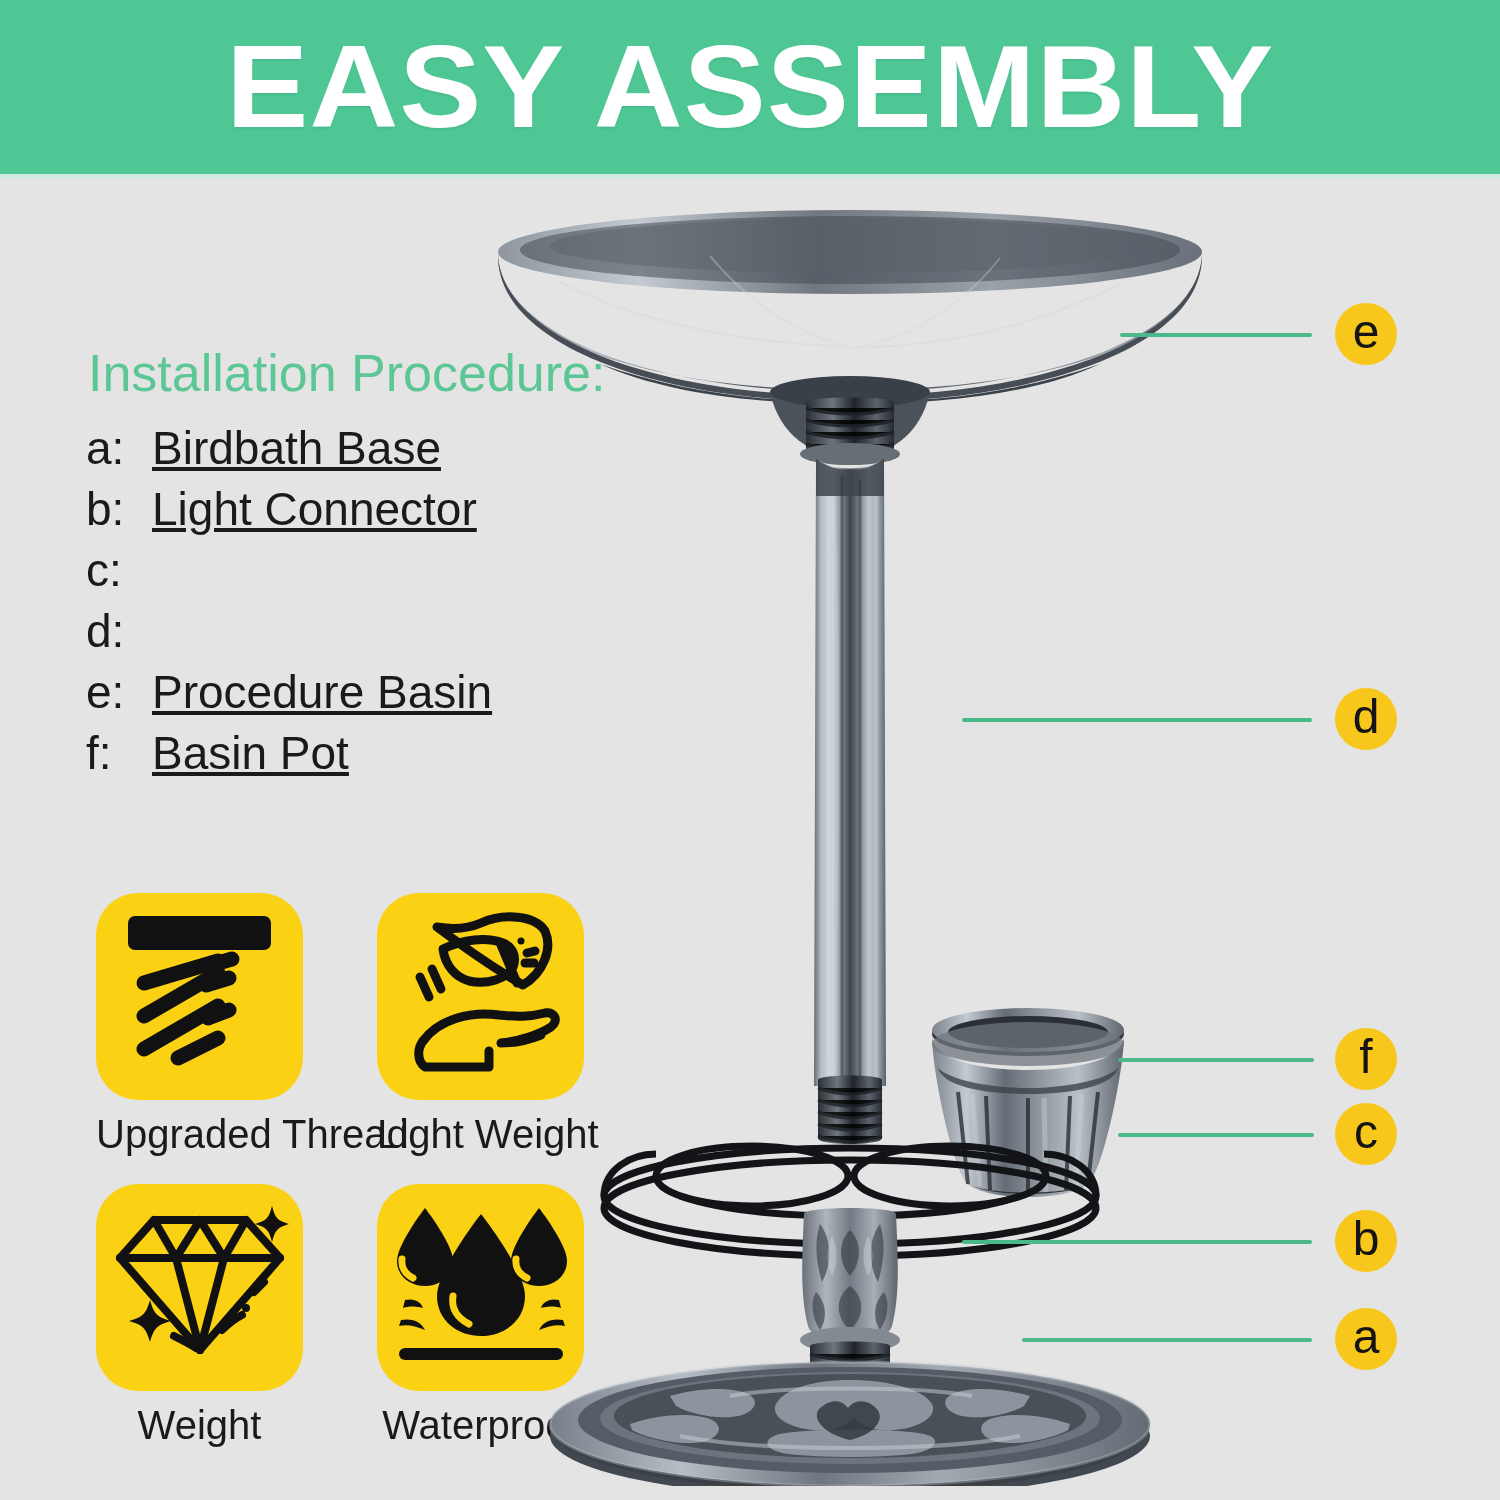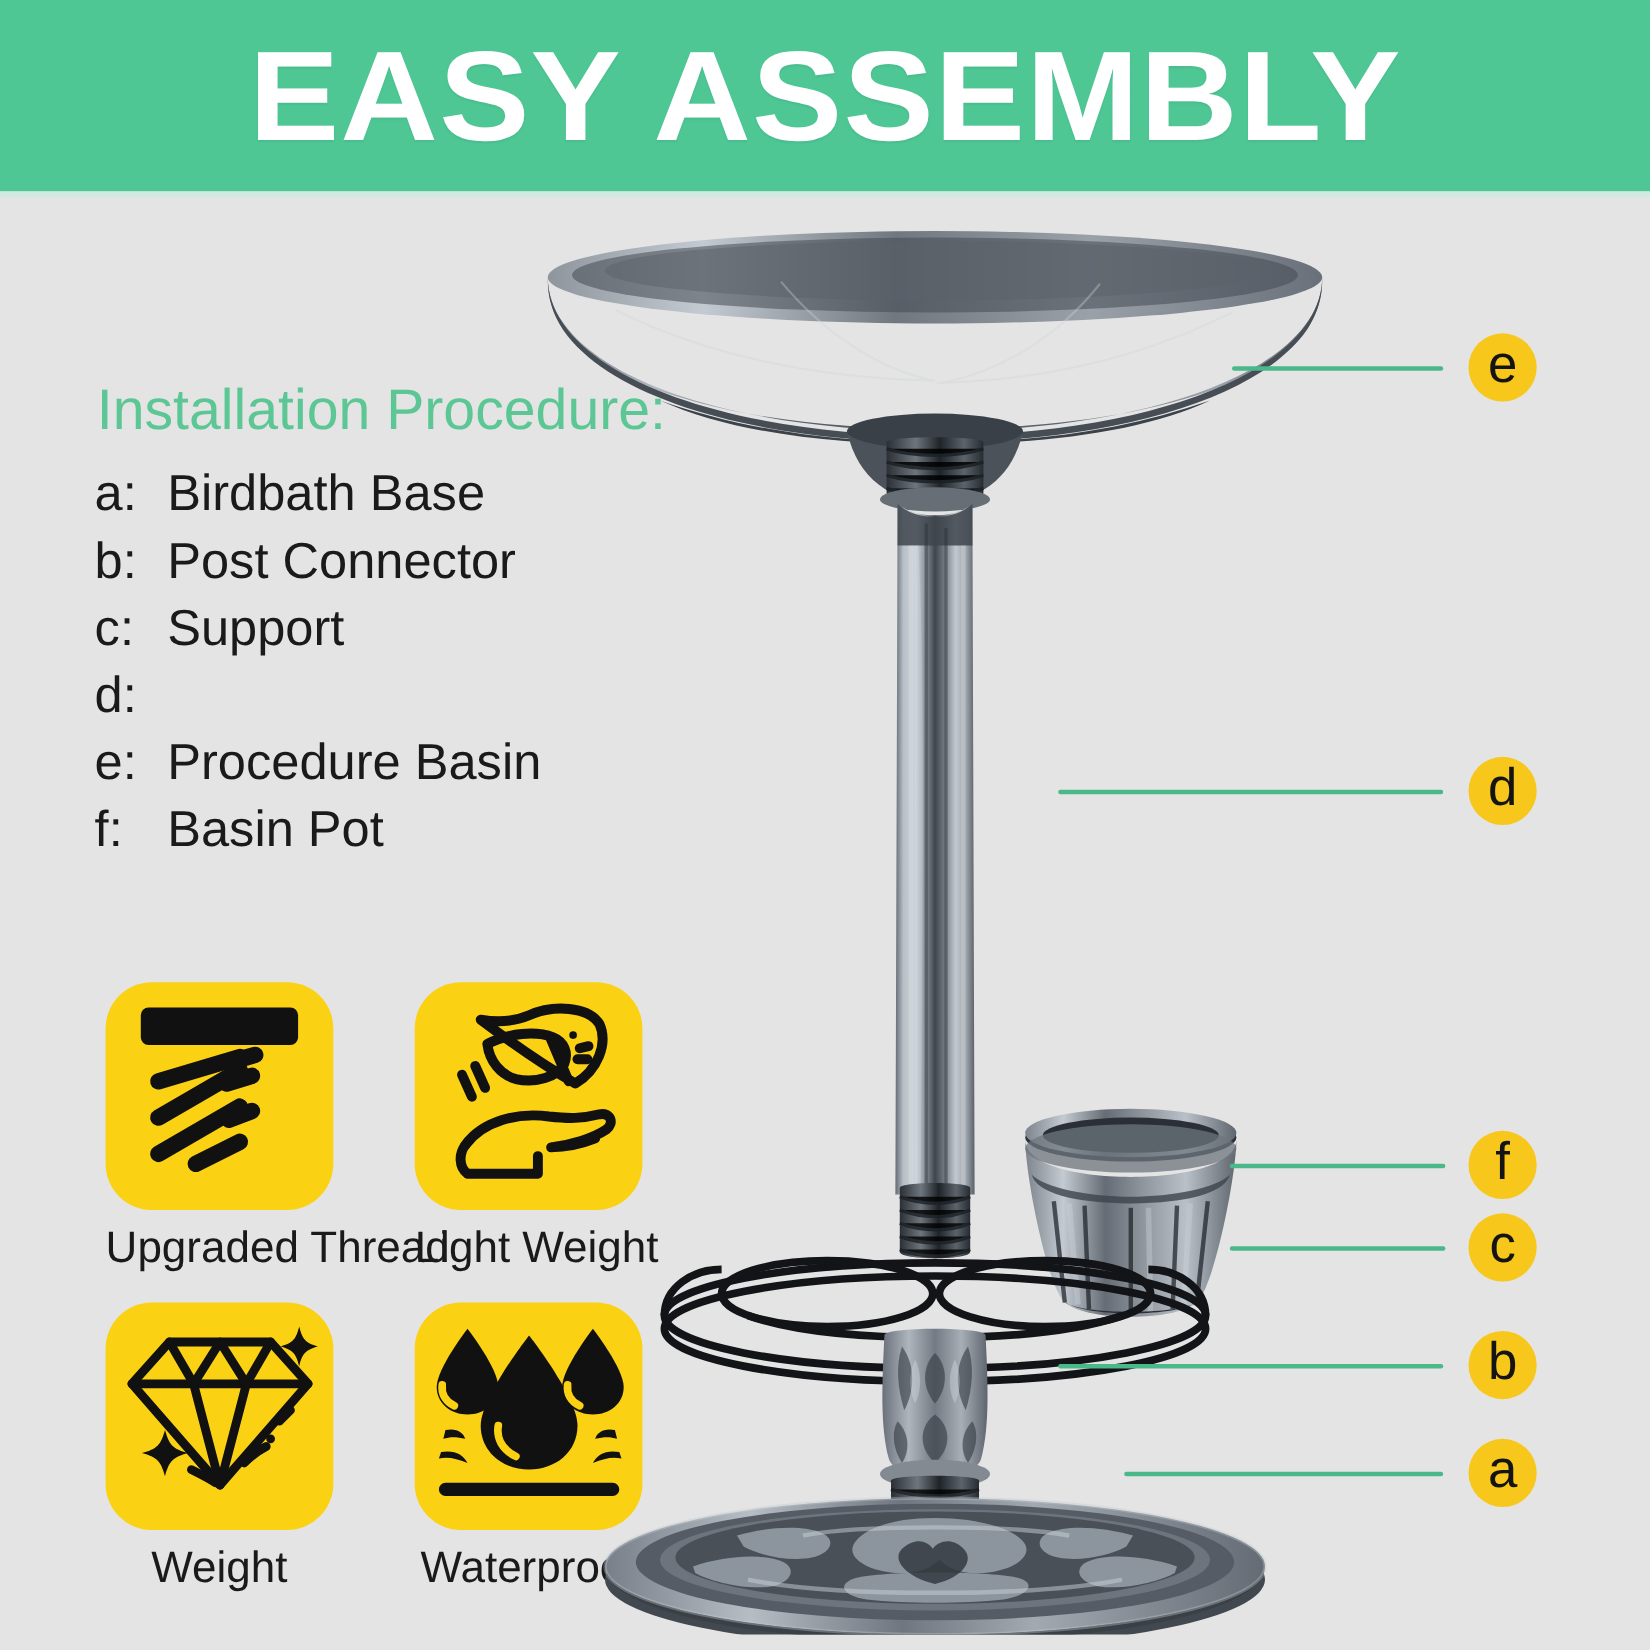--- a/index.html
+++ b/index.html
@@ -42,21 +42,21 @@
     color:#5cc795;font-size:52px;font-weight:400;line-height:1;
     white-space:nowrap;
   }
   .proc-list{position:absolute;left:86px;top:418px;width:620px;}
   .proc-item{
     display:flex;align-items:baseline;
     height:61px;
     color:#1a1a1a;font-size:46px;line-height:61px;
   }
   .proc-key{width:66px;flex:0 0 66px;text-align:left;}
-  .proc-val{flex:1;}
+  .proc-val{flex:1;text-decoration:underline;}
 
   
   .features{position:absolute;left:96px;top:893px;width:520px;}
   .feature-row{display:flex;gap:74px;margin-bottom:28px;}
   .feature{width:207px;}
   .tile{
     width:207px;height:207px;border-radius:42px;
     background:#fbd113;
     position:relative;overflow:hidden;
   }
@@ -107,25 +107,24 @@
 
   <div class="proc-heading">Installation Procedure:</div>
 
   <div class="proc-list">
     <div class="proc-item">
       <span class="proc-key">a:</span>
       <span class="proc-val">Birdbath Base</span>
     </div>
     <div class="proc-item">
       <span class="proc-key">b:</span>
-      <span class="proc-val">Post Connector</span>
+      <span class="proc-val">Light Connector</span>
     </div>
     <div class="proc-item">
       <span class="proc-key">c:</span>
-      <span class="proc-val">Support</span>
     </div>
     <div class="proc-item">
       <span class="proc-key">d:</span>
     </div>
     <div class="proc-item">
       <span class="proc-key">e:</span>
       <span class="proc-val">Procedure Basin</span>
     </div>
     <div class="proc-item">
       <span class="proc-key">f:</span>

